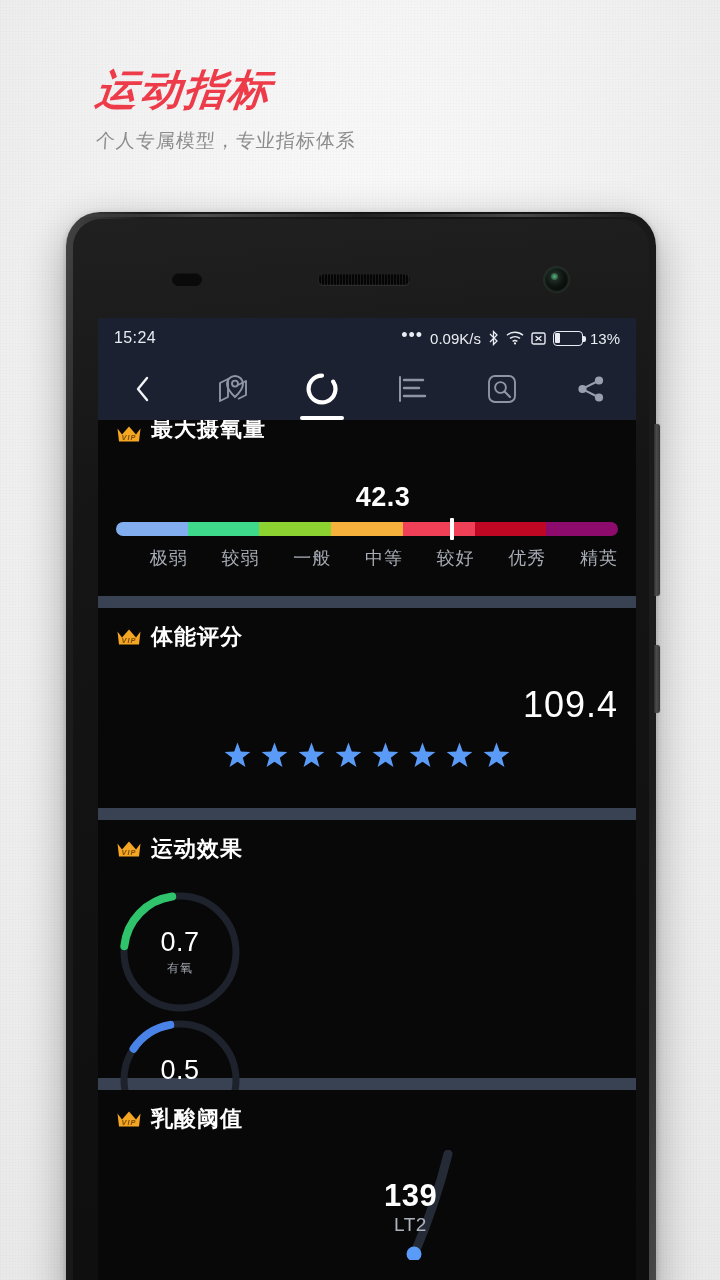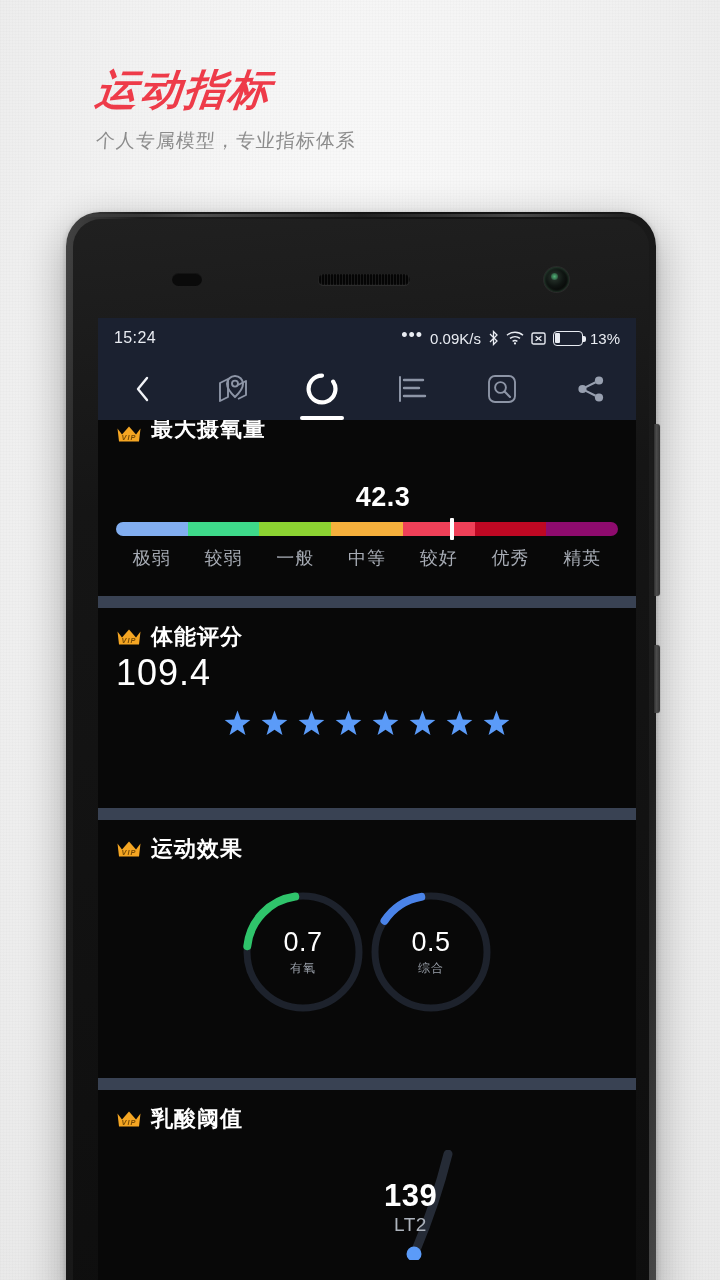--- a/index.html
+++ b/index.html
@@ -273,44 +273,46 @@
     height: 22px;
     background: #ffffff;
     border-radius: 1px;
   }
   .scale-labels {
     display: flex;
     margin-top: 10px;
     color: #a7acb5;
     font-size: 18px;
   }
-  .scale-labels span { flex: 1; text-align: center; letter-spacing: 1px; }
+  .scale-labels span { flex: 1; text-align: right; letter-spacing: 1px; }
 
   
   .card-fit { height: 200px; }
   .fit-value {
-    text-align: left;
+    text-align: right;
     color: #ffffff;
     font-size: 36px;
+    margin-top: 32px;
     letter-spacing: 1px;
   }
   .stars {
     display: flex;
     justify-content: center;
     gap: 10px;
     margin-top: 16px;
   }
   .stars svg { display: block; }
 
   
   .card-eff { height: 258px; }
   .gauges {
     display: flex;
-    justify-content: center;
+    justify-content: space-between;
     margin-top: 24px;
+    flex-direction: column;
   }
   .gauge { position: relative; width: 128px; height: 128px; }
   .gauge svg { position: absolute; inset: 0; }
   .gauge-text {
     position: absolute;
     inset: 0;
     display: flex;
     flex-direction: column;
     align-items: center;
     justify-content: center;

